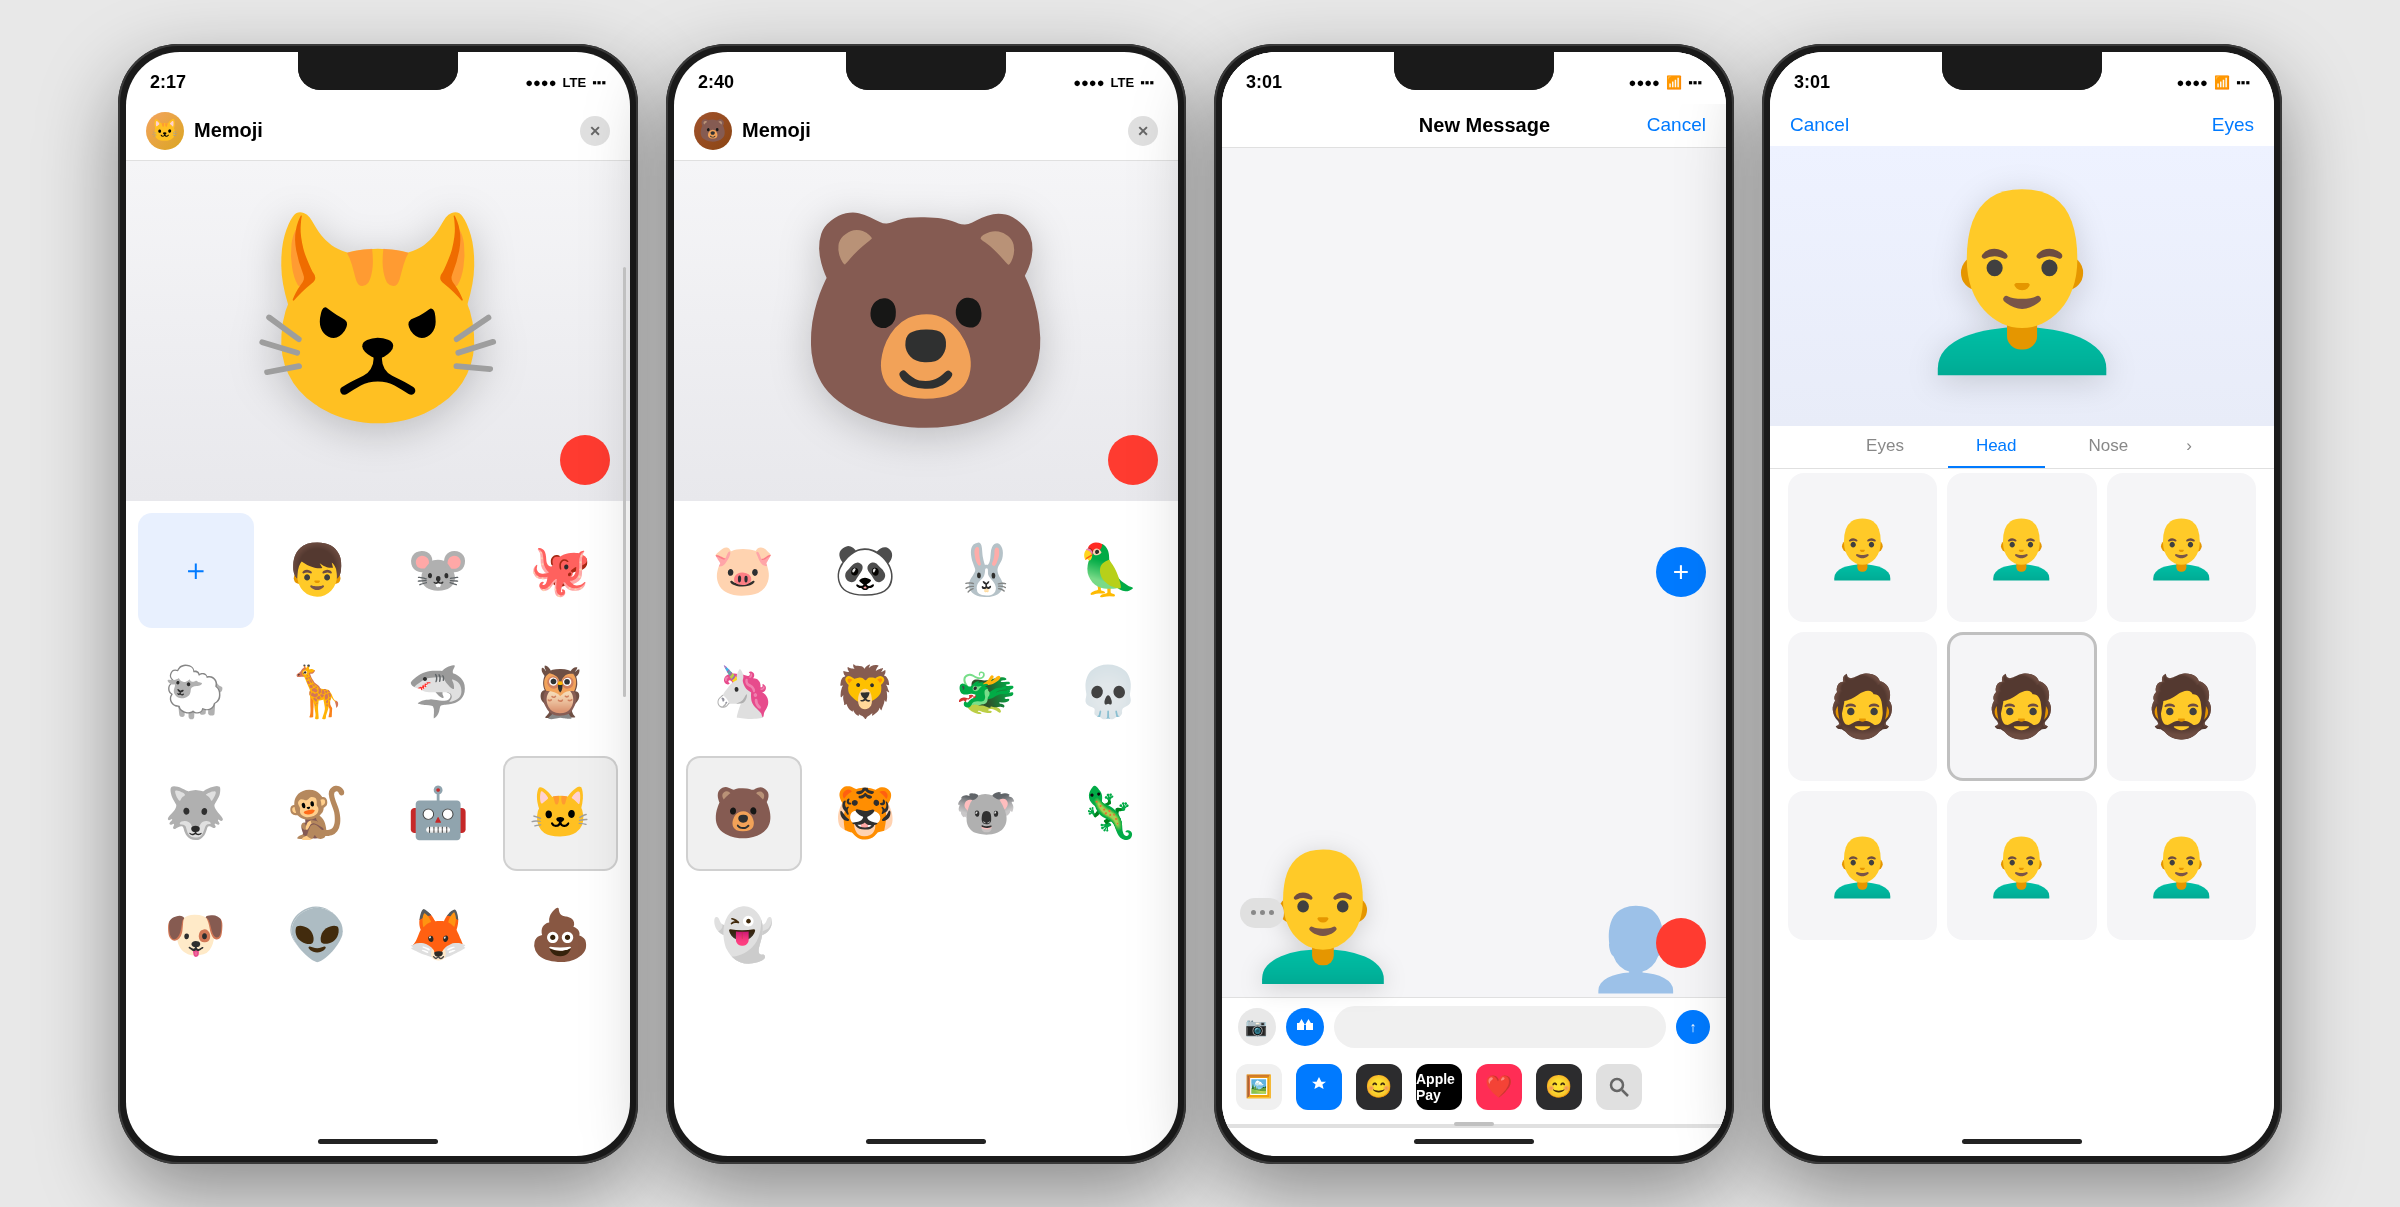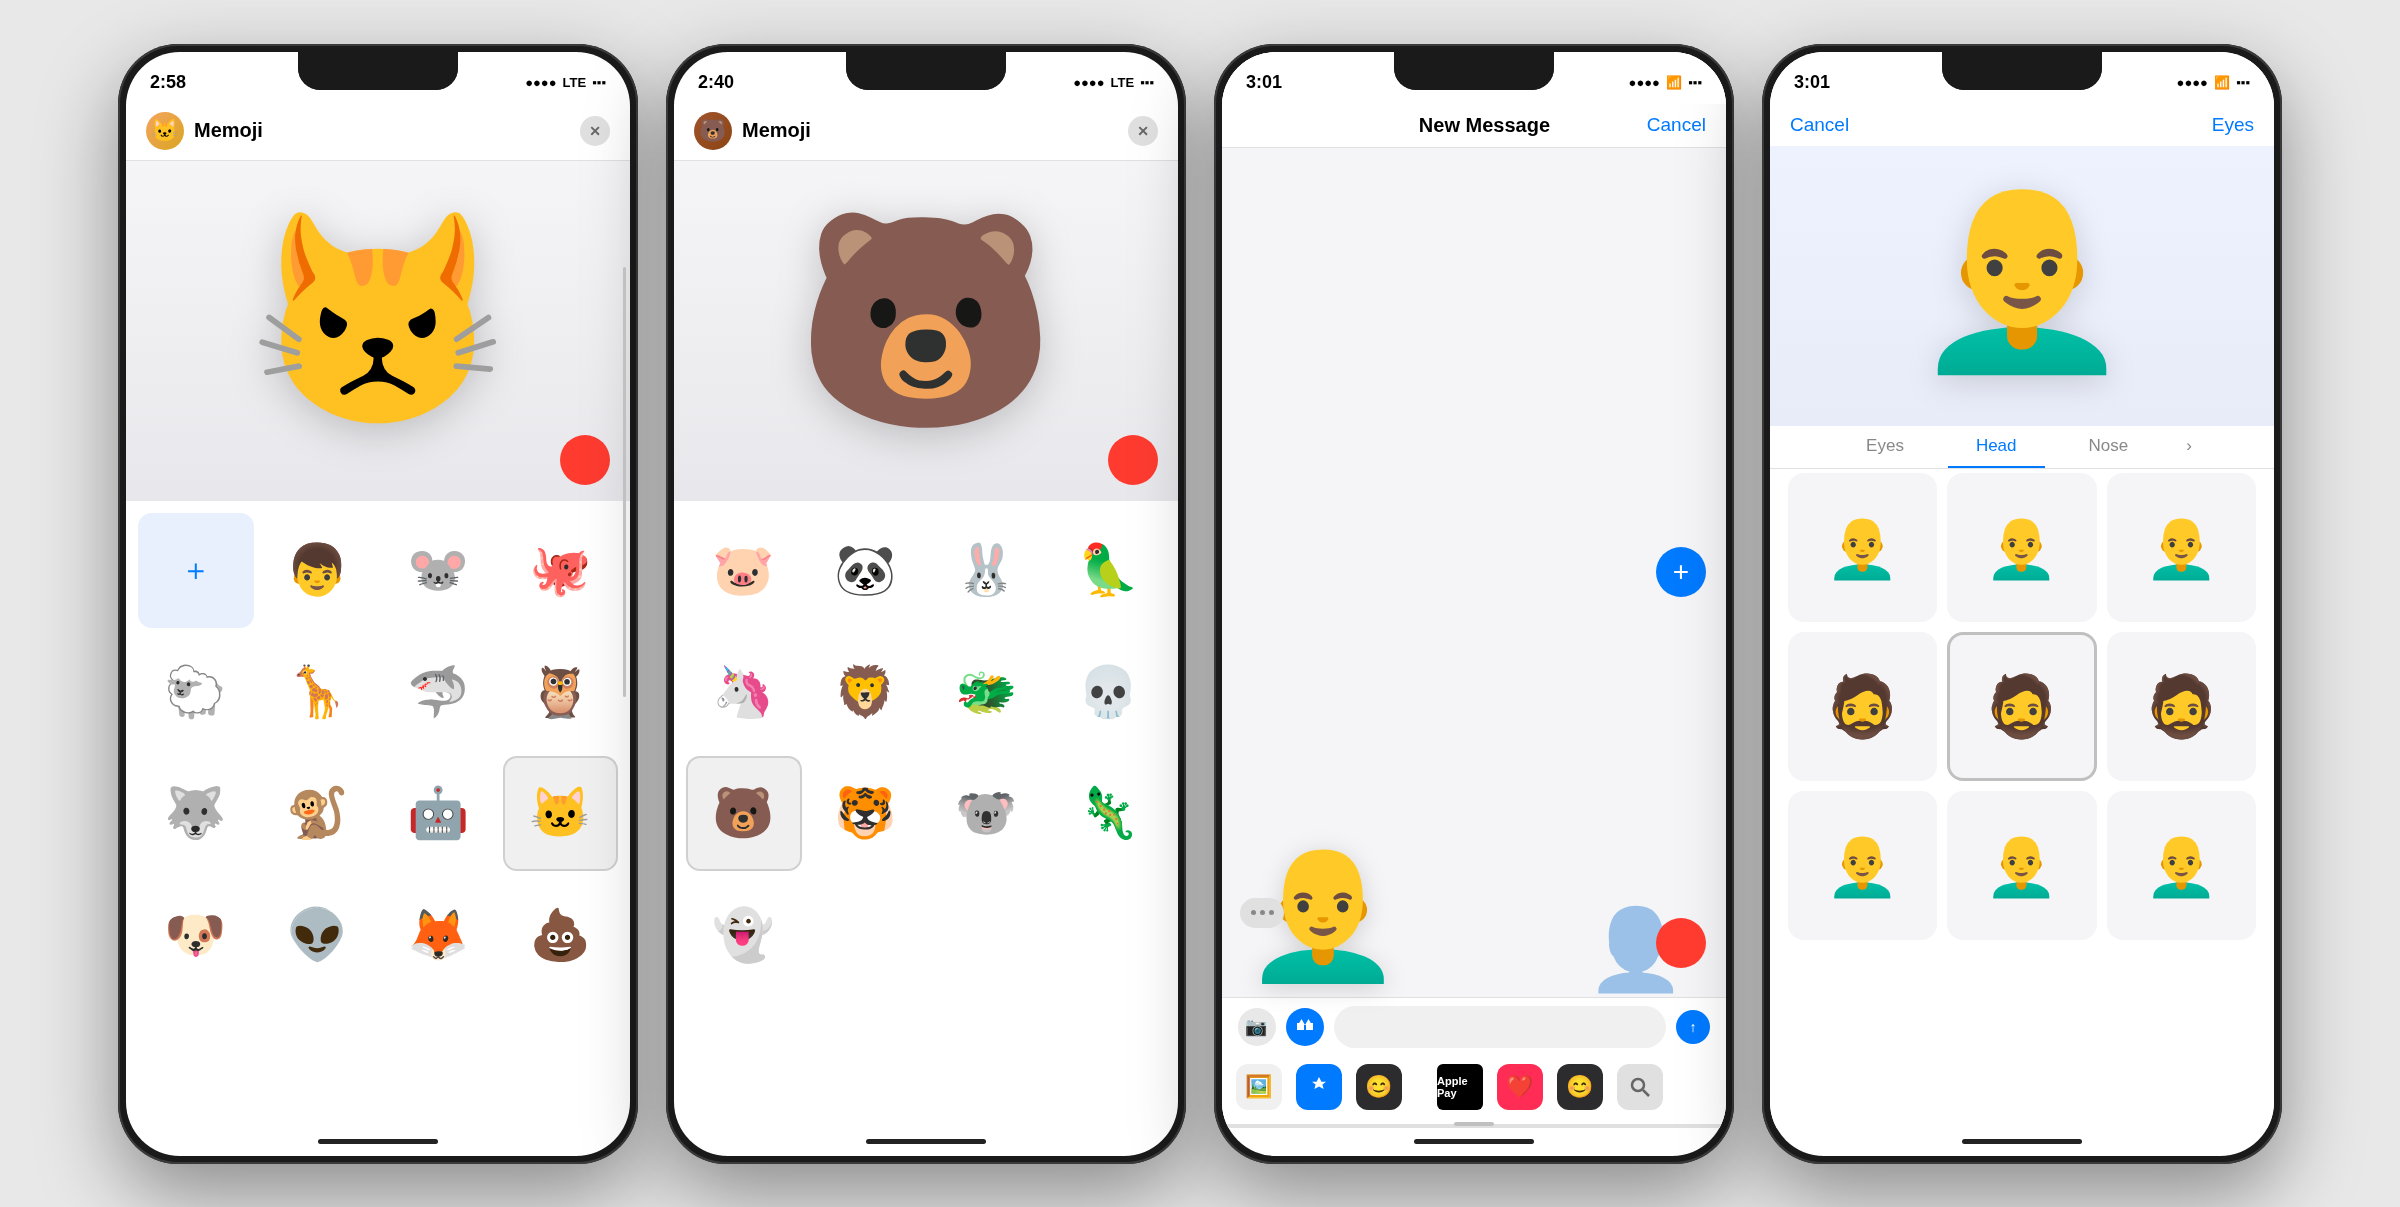--- a/index.html
+++ b/index.html
@@ -169,21 +169,21 @@
 <body>
 
 <div class="phones-container">
 
   <div class="phone">
     <div class="phone-inner">
       <div class="notch"></div>
       <div class="phone-screen">
 
         <div class="status-bar">
-          <span class="status-time">2:58</span>
+          <span class="status-time">2:17</span>
           <div style="width:160px;height:38px;position:absolute;top:0;left:50%;transform:translateX(-50%);background:#1a1a1a;border-radius:0 0 22px 22px;z-index:99;"></div>
           <div class="status-icons">
             <span style="font-size:13px">●●●●</span>
             <span style="font-size:13px;font-weight:700">LTE</span>
             <span style="font-size:13px">▪▪▪</span>
           </div>
         </div>
 
         <div class="memoji-header">
           <div class="memoji-title-row">
@@ -381,21 +381,21 @@
         </div>
 
         <div style="background:white;display:flex;gap:14px;padding:8px 14px 14px;overflow:hidden;">
           <div style="width:46px;height:46px;border-radius:12px;background:#f0f0f0;display:flex;align-items:center;justify-content:center;font-size:22px;">🖼️</div>
           <div style="width:46px;height:46px;border-radius:12px;background:#007aff;display:flex;align-items:center;justify-content:center;font-size:22px;">
             <svg width="24" height="24" viewBox="0 0 24 24" fill="white">
                 <path d="M12 2l2.4 4.8H19l-3.6 2.8 1.2 4.4L12 11.6l-4.6 2.4 1.2-4.4L5 6.8h4.6z"></path>
               </svg>
           </div>
           <div style="width:46px;height:46px;border-radius:12px;background:#2c2c2e;display:flex;align-items:center;justify-content:center;font-size:22px;">😊</div>
-          <div style="width:46px;height:46px;border-radius:6px;background:#000;display:flex;align-items:center;justify-content:center;font-size:11px;color:white;font-weight:700;margin-left:21px;">Apple Pay</div>
+          <div style="width:46px;height:46px;border-radius:12px;background:#000;display:flex;align-items:center;justify-content:center;font-size:14px;color:white;font-weight:700;">Apple Pay</div>
           <div style="width:46px;height:46px;border-radius:12px;background:#ff2d55;display:flex;align-items:center;justify-content:center;font-size:22px;">❤️</div>
           <div style="width:46px;height:46px;border-radius:12px;background:#2c2c2e;display:flex;align-items:center;justify-content:center;font-size:22px;">😊</div>
           <div style="width:46px;height:46px;border-radius:12px;background:#e0e0e0;display:flex;align-items:center;justify-content:center;">
             <svg width="22" height="22" viewBox="0 0 22 22" fill="none" stroke="#666" stroke-width="2.5">
                 <circle cx="9" cy="9" r="6"></circle>
                 <line x1="14" y1="14" x2="20" y2="20"></line>
               </svg>
           </div>
         </div>
 

